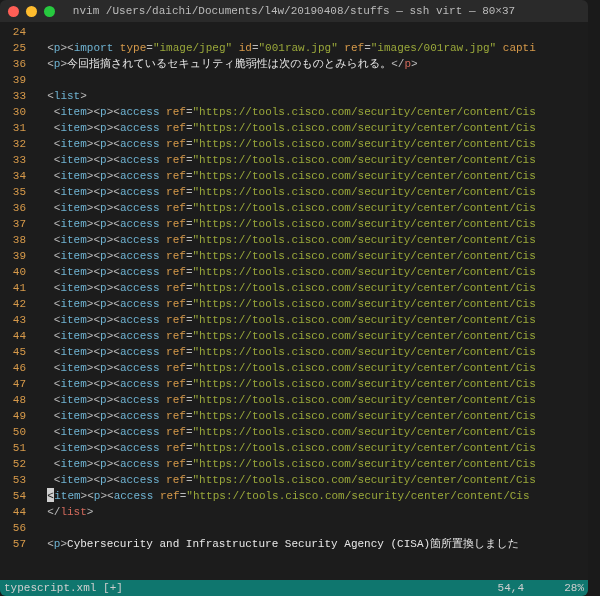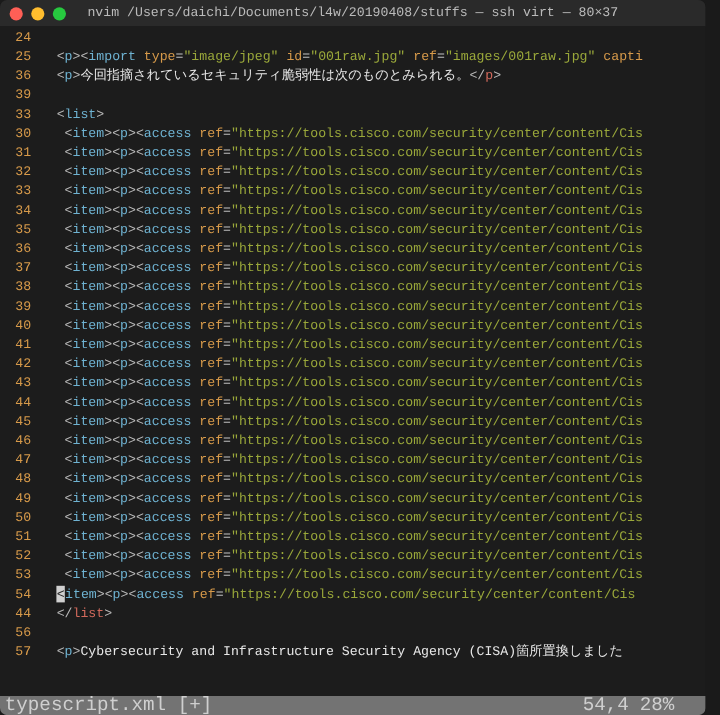--- a/index.html
+++ b/index.html
@@ -79,30 +79,30 @@
     background: #d0d0d0;
     color: #1c1c1c;
     display: inline-block;
     width: 7px;
     height: 14px;
     vertical-align: text-bottom;
   }
 
   .statusbars { flex: 0 0 auto; }
   .status-file {
-    background: #737373;
+    background: #0f766e;
     color: #cfcfcf;
     height: 16px;
     display: flex;
     align-items: center;
     padding: 0 4px;
-    font-size: 16px;
+    font-size: 11px;
   }
   .status-file .pos { margin-left: auto; padding-right: 60px; }
-  .status-file .pct { position: absolute; right: 26px; }
+  .status-file .pct { position: absolute; right: 4px; }
   .status-file { position: relative; }
   .status-msg {
     background: #1c1c1c;
     color: #e8e8e8;
     height: 16px;
     display: flex;
     align-items: center;
     padding: 0 4px;
     font-size: 11px;
   }

